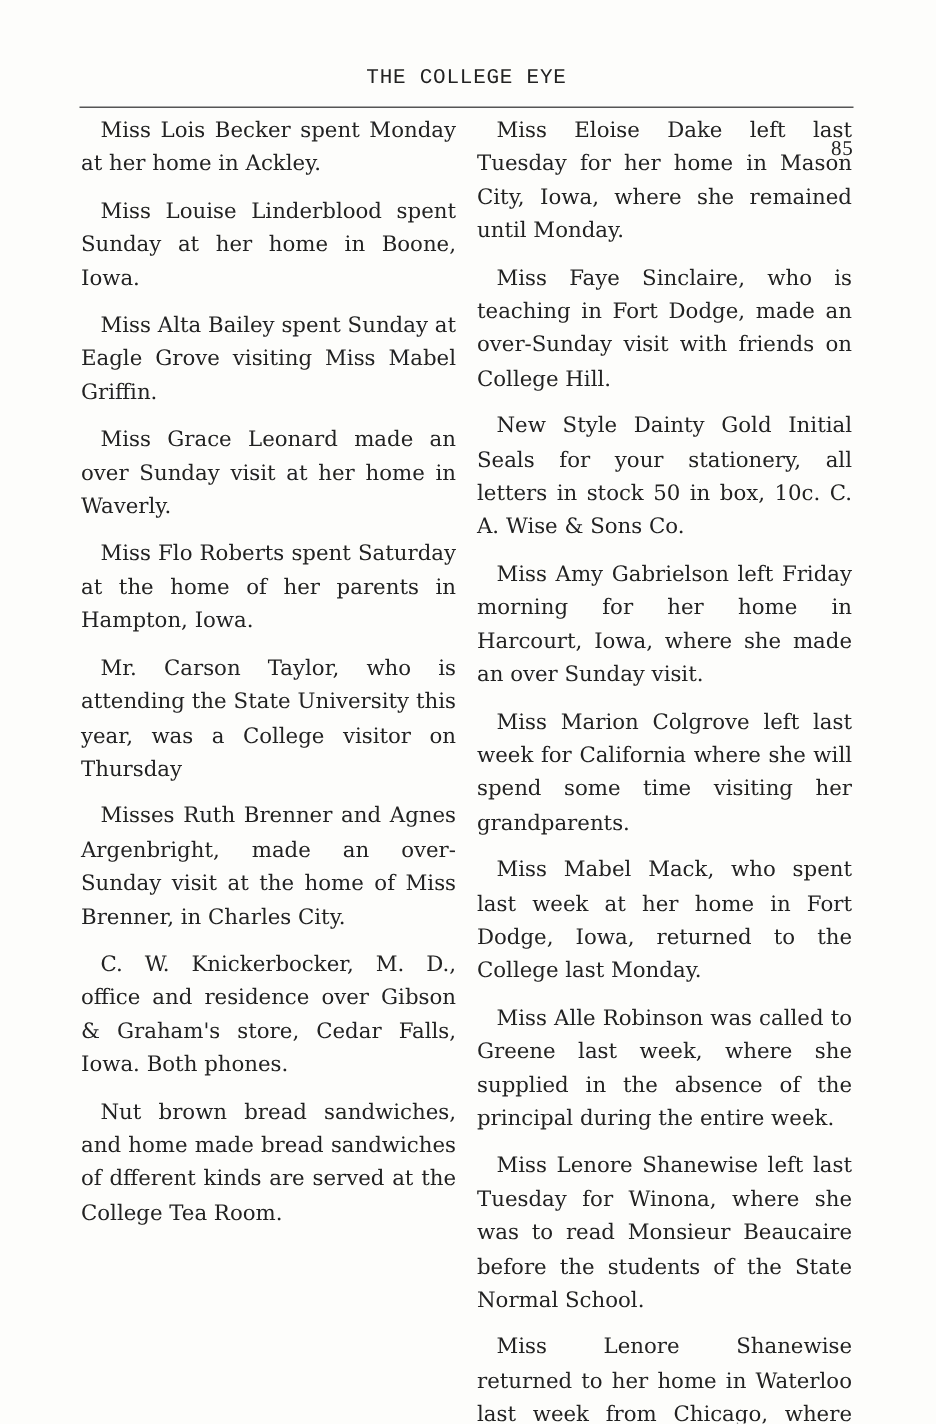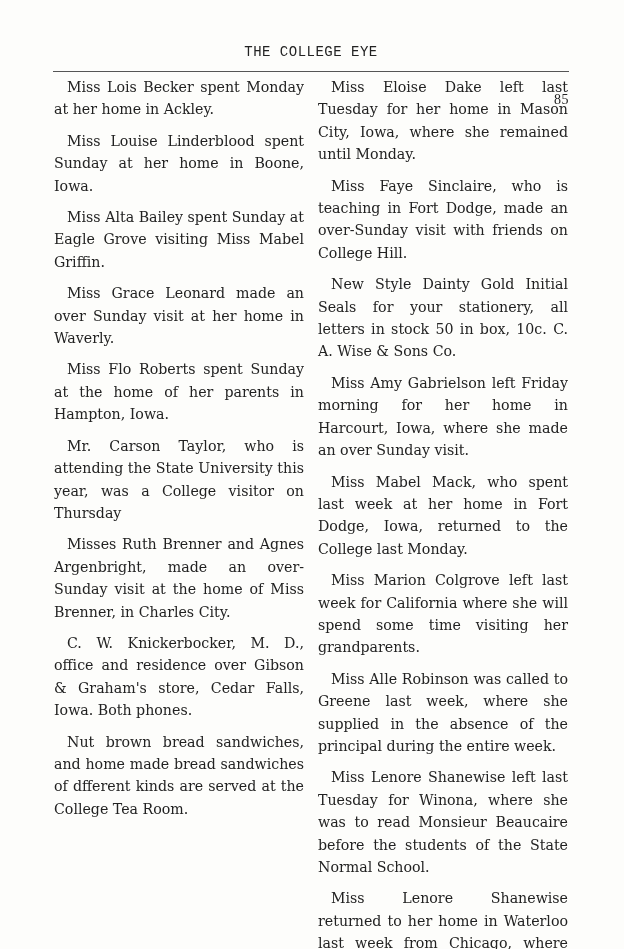--- a/index.html
+++ b/index.html
@@ -31,32 +31,32 @@
     <span class="title">THE COLLEGE EYE</span>
     <span class="pnum">85</span>
   </div>
   <div class="rule"></div>
 
   <div class="col left">
     <p>Miss Lois Becker spent Monday at her home in Ackley.</p>
     <p>Miss Louise Linderblood spent Sunday at her home in Boone, Iowa.</p>
     <p>Miss Alta Bailey spent Sunday at Eagle Grove visiting Miss Mabel Griffin.</p>
     <p>Miss Grace Leonard made an over Sunday visit at her home in Waverly.</p>
-    <p>Miss Flo Roberts spent Sunday at the home of her parents in Hampton, Iowa.</p>
+    <p>Miss Flo Roberts spent Saturday at the home of her parents in Hampton, Iowa.</p>
     <p>Mr. Carson Taylor, who is attending the State University this year, was a College visitor on Thursday</p>
     <p>Misses Ruth Brenner and Agnes Argenbright, made an over-Sunday visit at the home of Miss Brenner, in Charles City.</p>
     <p>C. W. Knickerbocker, M. D., office and residence over Gibson &amp; Graham's store, Cedar Falls, Iowa. Both phones.</p>
     <p>Nut brown bread sandwiches, and home made bread sandwiches of dfferent kinds are served at the College Tea Room.</p>
 
   </div>
 
   <div class="col right">
     <p>Miss Eloise Dake left last Tuesday for her home in Mason City, Iowa, where she remained until Monday.</p>
     <p>Miss Faye Sinclaire, who is teaching in Fort Dodge, made an over-Sunday visit with friends on College Hill.</p>
     <p>New Style Dainty Gold Initial Seals for your stationery, all letters in stock 50 in box, 10c. C. A. Wise &amp; Sons Co.</p>
     <p>Miss Amy Gabrielson left Friday morning for her home in Harcourt, Iowa, where she made an over Sunday visit.</p>
+    <p>Miss Marion Colgrove left last week for California where she will spend some time visiting her grandparents.</p>
     <p>Miss Mabel Mack, who spent last week at her home in Fort Dodge, Iowa, returned to the College last Monday.</p>
-    <p>Miss Marion Colgrove left last week for California where she will spend some time visiting her grandparents.</p>
     <p>Miss Alle Robinson was called to Greene last week, where she supplied in the absence of the principal during the entire week.</p>
     <p>Miss Lenore Shanewise left last Tuesday for Winona, where she was to read Monsieur Beaucaire before the students of the State Normal School.</p>
     <p>Miss Lenore Shanewise returned to her home in Waterloo last week from Chicago, where she has been attending the University. She spent Monday on College Hill with her numerous friends.</p>
   </div>
 </div>
 
 </body></html>

